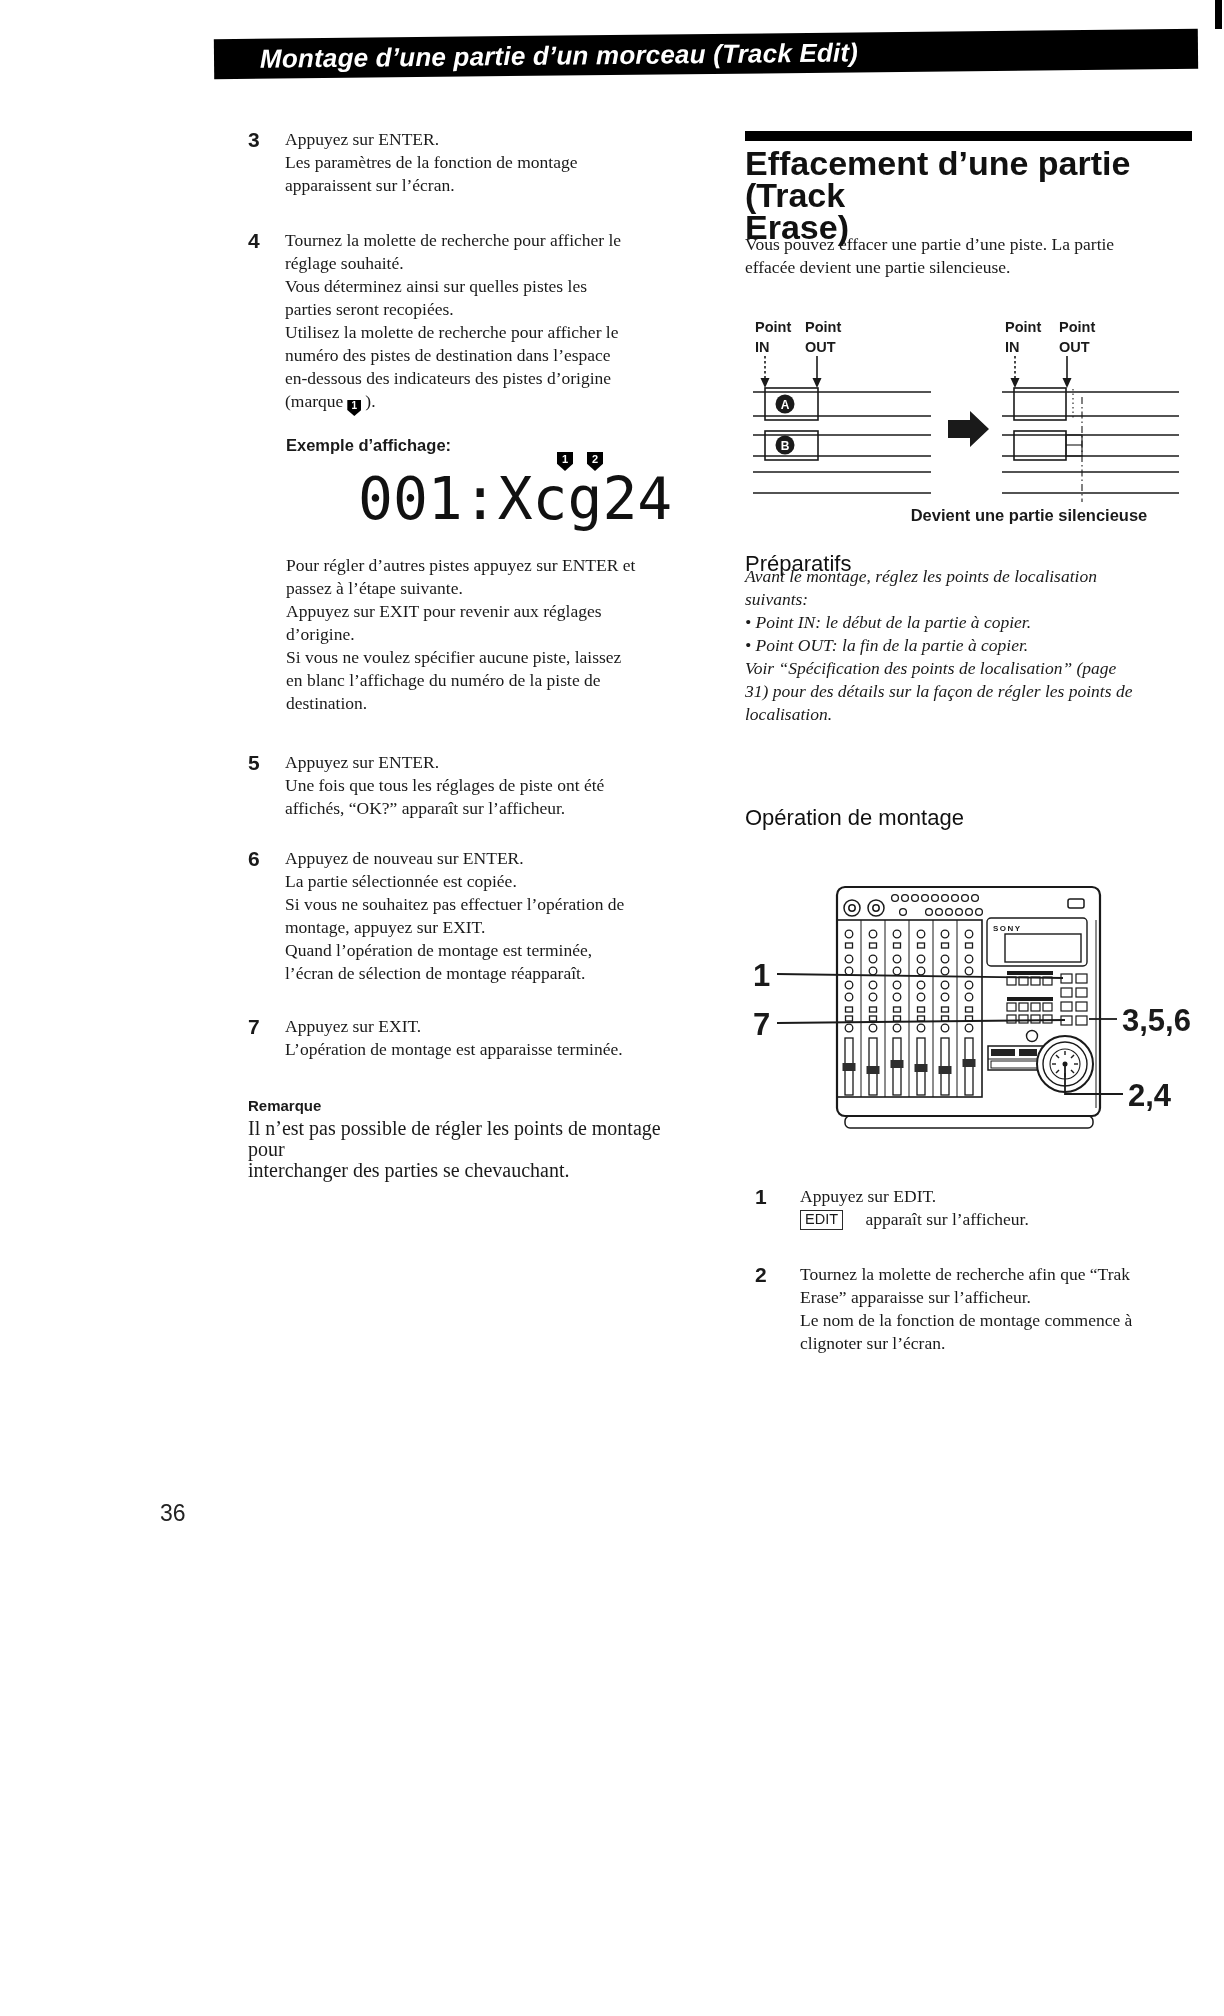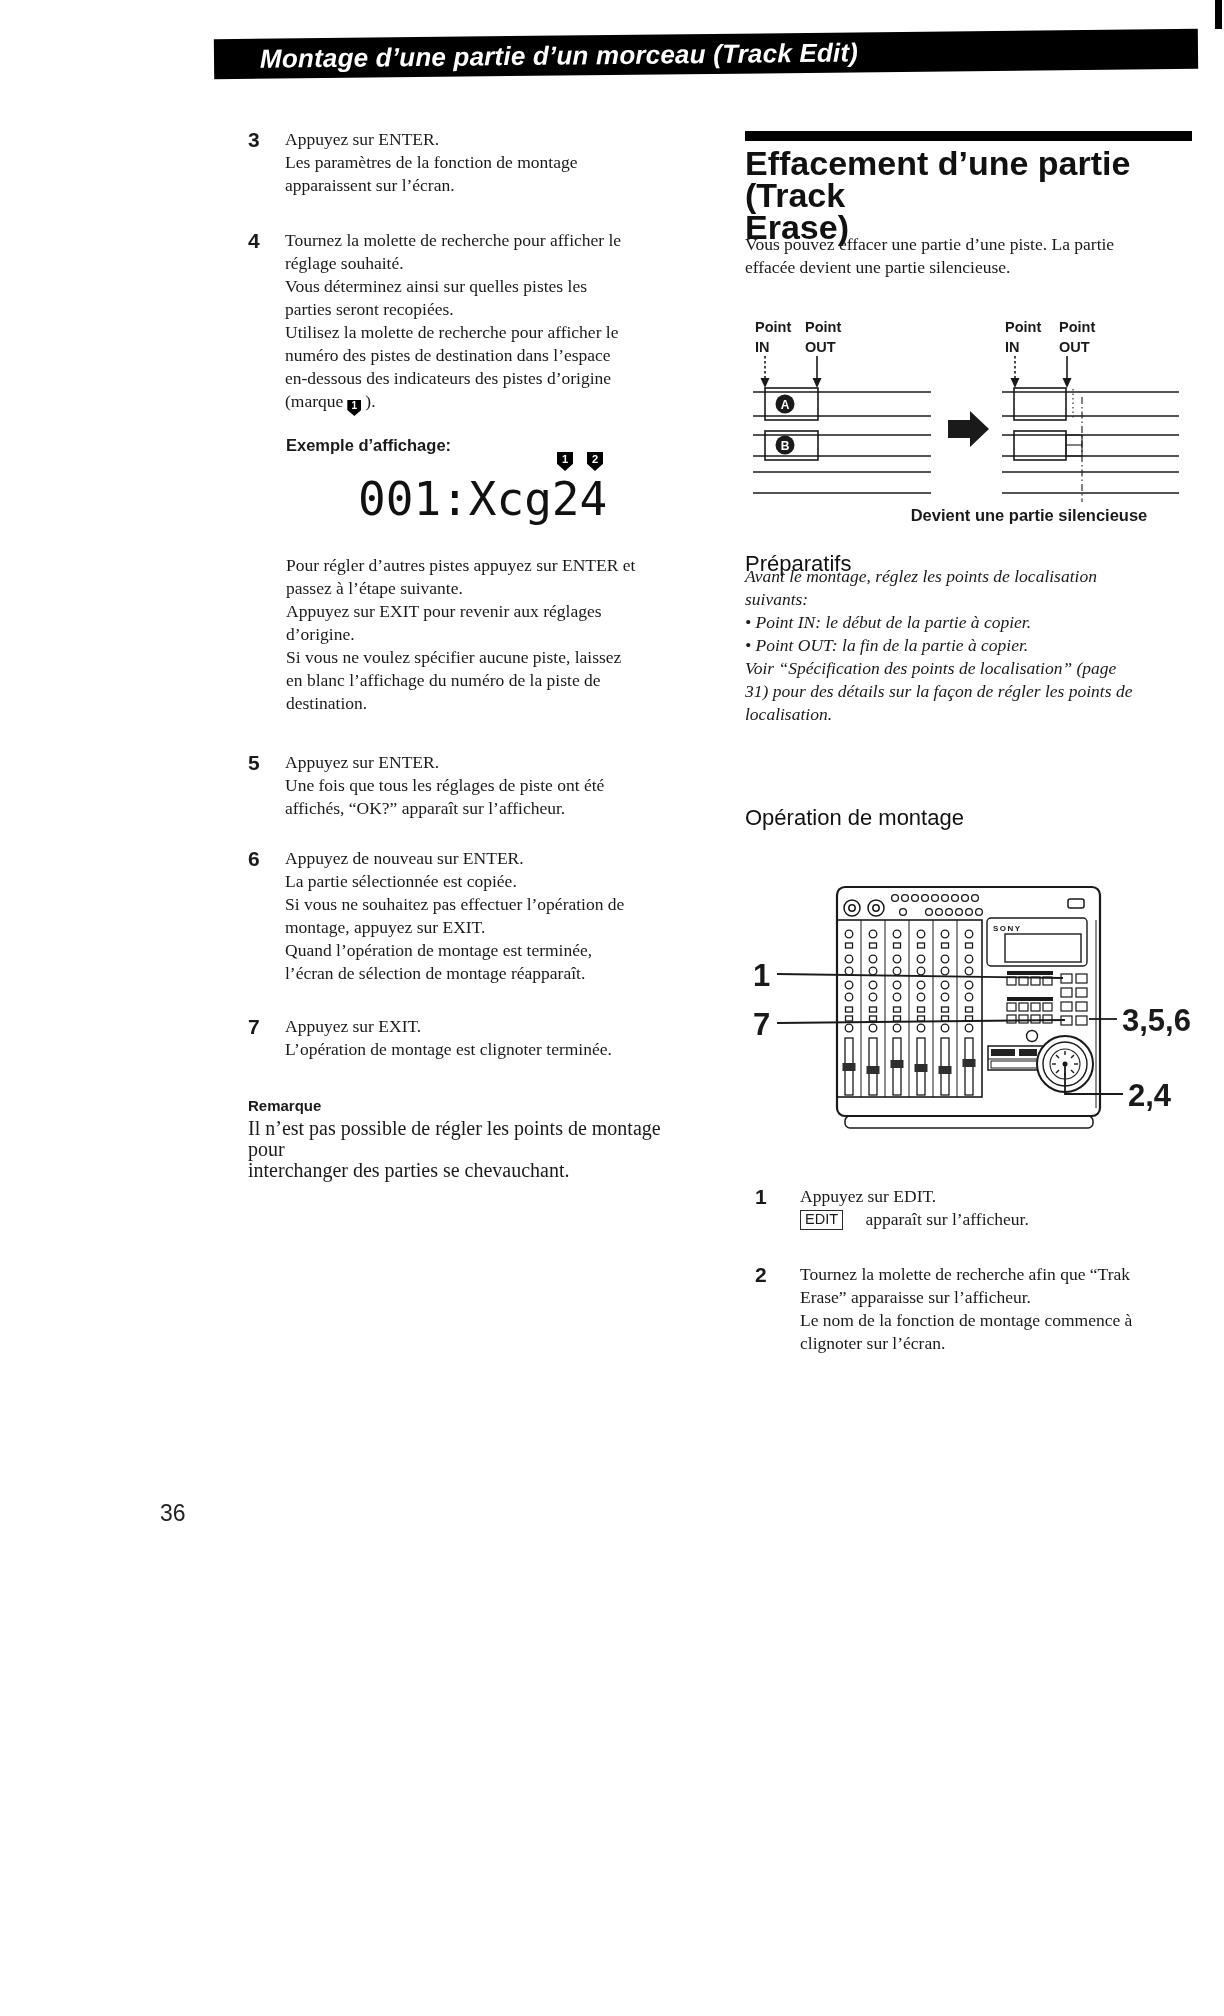--- a/index.html
+++ b/index.html
@@ -29,21 +29,21 @@
     font-weight:bold; font-size:21px; line-height:23px;
   }
   .step-body { width:440px; }
 
   .sans-label { font-family:"Liberation Sans", sans-serif; font-weight:bold; }
 
   
   .lcd-wrap { position:absolute; left:358px; top:452px; width:280px; height:78px; }
   .lcd-text {
     position:absolute; left:0; top:22px;
-    font-family:"DejaVu Sans Mono", monospace; font-size:46px; line-height:50px;
+    font-family:"DejaVu Sans Mono", monospace; font-size:58px; line-height:50px;
     color:#111; letter-spacing:0px; white-space:nowrap;
   }
   .badge {
     display:inline-block; background:#000; color:#fff; text-align:center;
     font-family:"Liberation Sans", sans-serif; font-weight:bold;
     clip-path: polygon(0 0, 100% 0, 100% 62%, 50% 100%, 0 62%);
   }
   .badge-lg { position:absolute; top:0; width:16px; height:19px; font-size:11px; line-height:14px; }
   .badge-sm { width:14px; height:16px; font-size:10px; line-height:12px; vertical-align:-2px; margin:0 4px; }
 
@@ -139,21 +139,21 @@
 La partie sélectionnée est copiée.
 Si vous ne souhaitez pas effectuer l’opération de
 montage, appuyez sur EXIT.
 Quand l’opération de montage est terminée,
 l’écran de sélection de montage réapparaît.</div>
   </div>
 
   <div class="step" style="left:248px; top:1015px;">
     <div class="step-num">7</div>
     <div class="step-body serif">Appuyez sur EXIT.
-L’opération de montage est clignoter terminée.</div>
+L’opération de montage est apparaisse terminée.</div>
   </div>
 
   <div style="position:absolute; left:248px; top:1096px; width:440px;">
     <div class="note-title">Remarque</div>
     <div class="note-body">Il n’est pas possible de régler les points de montage pour
 interchanger des parties se chevauchant.</div>
   </div>
 
   <div class="page-num">36</div>
 

